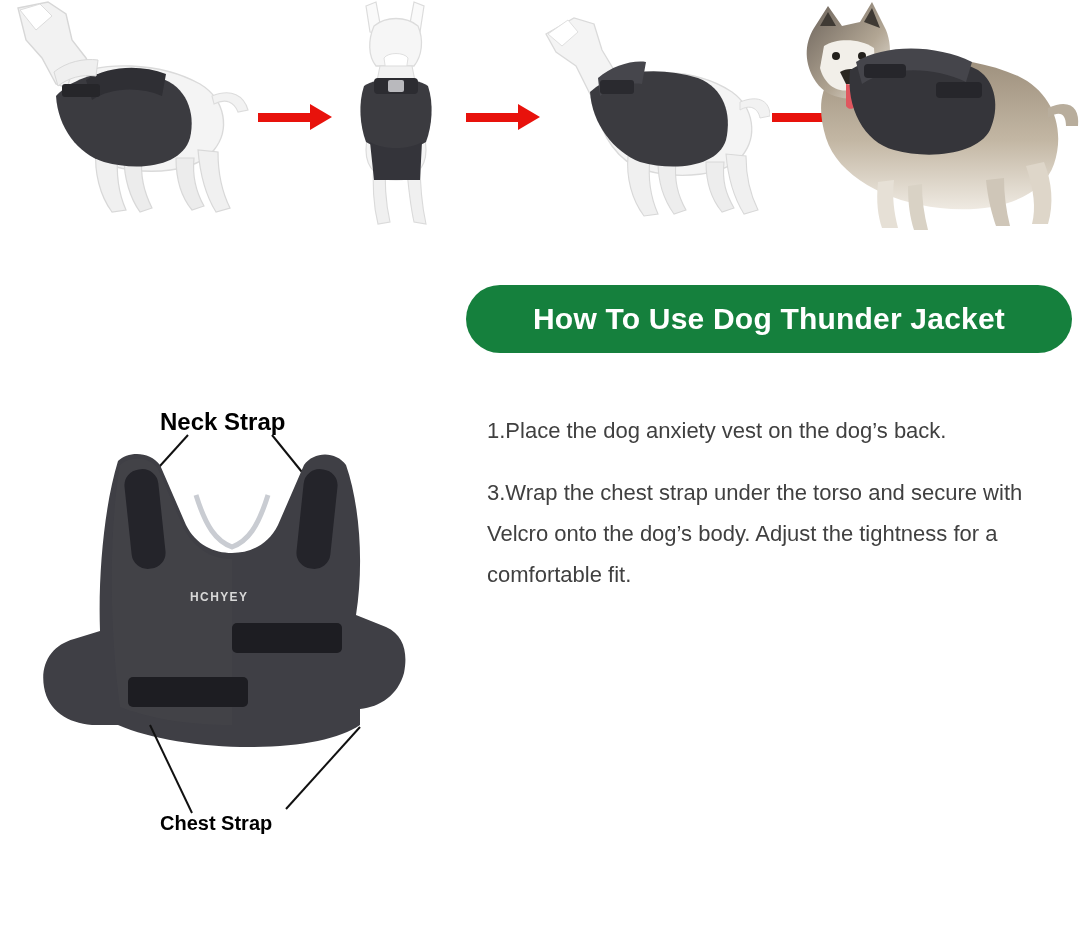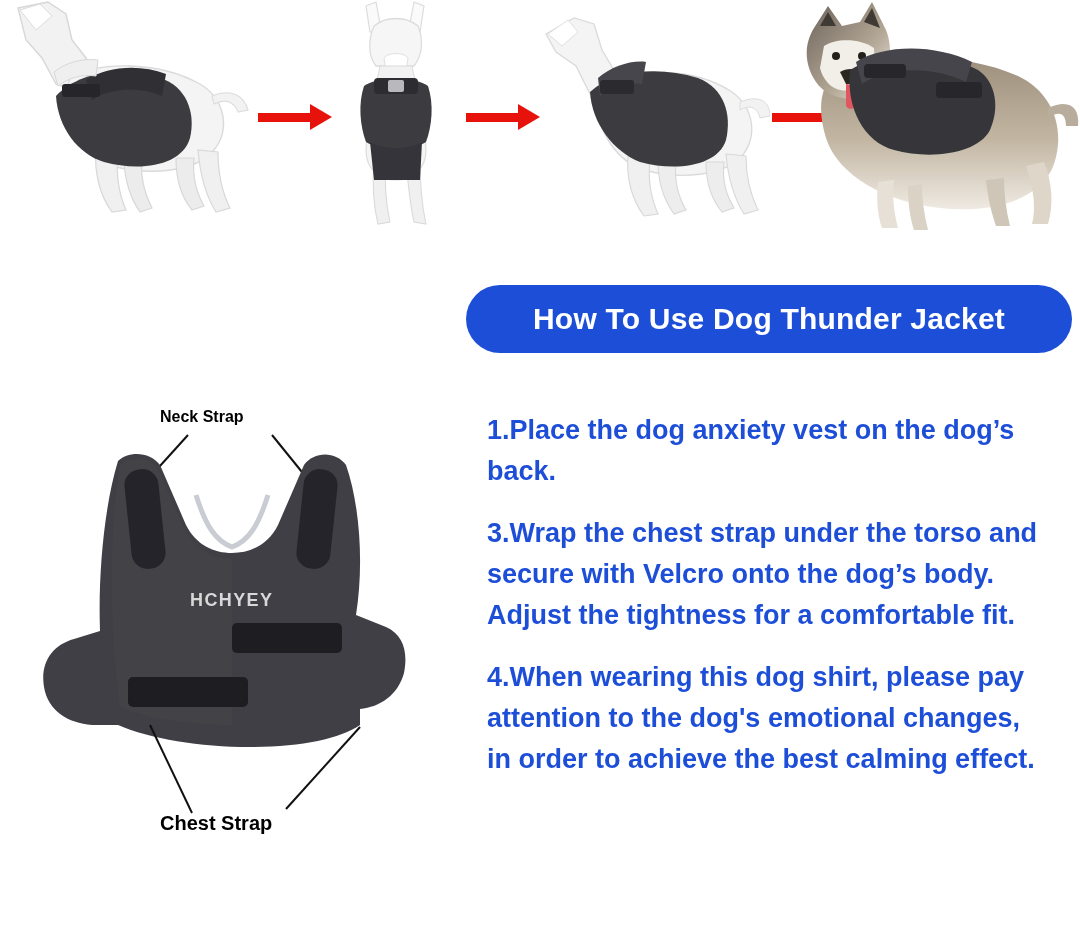--- a/index.html
+++ b/index.html
@@ -45,21 +45,21 @@
     border-top: 13px solid transparent;
     border-bottom: 13px solid transparent;
     border-left: 22px solid #e8120c;
   }
 
   
   .title-banner {
     position: absolute;
     left: 466px; top: 285px;
     width: 606px; height: 68px;
-    background: #1d4ed8;
+    background: #15803d;
     border-radius: 34px;
     display: flex;
     align-items: center;
     justify-content: center;
   }
   .title-banner .title-text {
     color: #ffffff;
     font-size: 30px;
     font-weight: bold;
     letter-spacing: 0.2px;
@@ -67,55 +67,55 @@
   }
 
   
   .steps {
     position: absolute;
     left: 487px; top: 410px;
     width: 560px;
   }
   .step {
     display: block;
-    color: #1d4ed8;
-    font-size: 27px;
-    font-weight: bold;
+    color: #404040;
+    font-size: 22px;
+    font-weight: normal;
     line-height: 41px;
     margin-bottom: 21px;
     text-indent: 0;
   }
   .step .num { }
   .step .body { }
 
   
   .vest-area {
     position: absolute;
     left: 0; top: 395px;
     width: 466px; height: 553px;
   }
   .label-neck {
     position: absolute;
     left: 160px; top: 408px;
-    font-size: 16px;
+    font-size: 24px;
     font-weight: bold;
     color: #000;
   }
   .label-chest {
     position: absolute;
     left: 160px; top: 812px;
     font-size: 20px;
     font-weight: bold;
     color: #000000;
   }
   .brand {
     position: absolute;
     left: 190px; top: 590px;
     color: #d8d8d8;
-    font-size: 18px;
+    font-size: 12px;
     font-weight: bold;
     letter-spacing: 1.4px;
   }
 </style>
 </head>
 <body>
 
 <div class="top-strip">
 
   <div class="step-fig" style="left:0px; width:250px;">
@@ -254,23 +254,20 @@
 <div class="title-banner">
   <span class="title-text">How To Use Dog Thunder Jacket</span>
 </div>
 
 <div class="steps">
   <div class="step">
     <span class="num">1.</span><span class="body">Place the dog anxiety vest on the dog’s back.</span>
   </div>
   <div class="step">
     <span class="num">3.</span><span class="body">Wrap the chest strap under the torso and secure with Velcro onto the dog’s body. Adjust the tightness for a comfortable fit.</span>
-  </div>
-  <div class="step">
-    <span class="num">4.</span><span class="body">When wearing this dog shirt, please pay attention to the dog's emotional changes, in order to achieve the best calming effect.</span>
   </div>
 </div>
 
 <div class="vest-area">
   <svg viewBox="0 0 466 553" width="466" height="553">
     <g>
 
       <path d="M188 40 L150 82" stroke="#111" stroke-width="2" fill="none"></path>
       <path d="M272 40 L306 82" stroke="#111" stroke-width="2" fill="none"></path>
 

